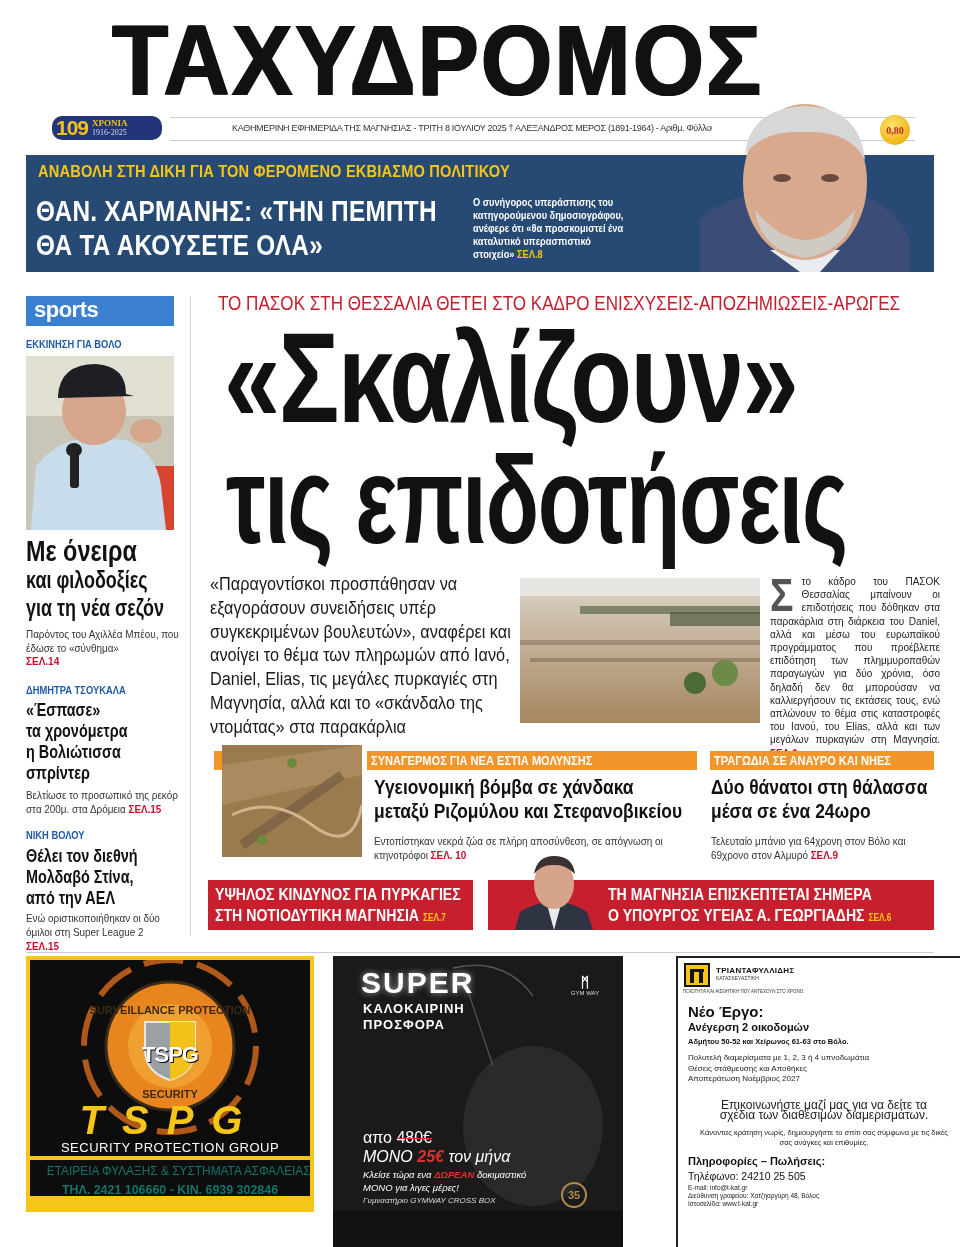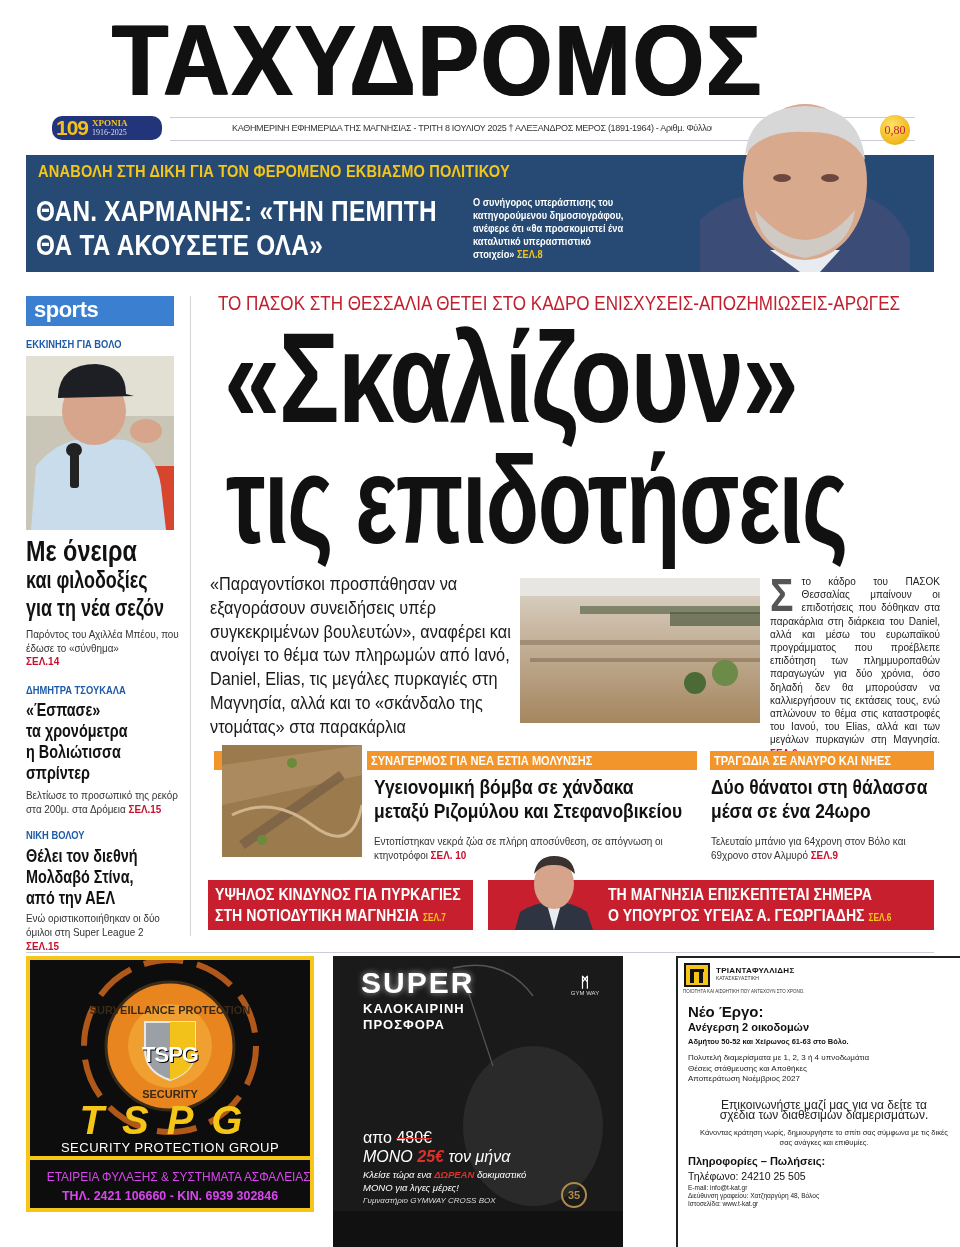--- a/index.html
+++ b/index.html
@@ -24,21 +24,21 @@
   .years-label { font-family: "Liberation Serif", serif; font-weight: bold; font-size: 9px; color: #f3c21a; }
   .years-range { font-family: "Liberation Serif", serif; font-size: 8px; color: #d8dcef; }
   .rule { height: 1px; background: #c9ced6; }
   .dateline {
     left: 232px; top: 121px; width: 480px; height: 14px; font-size: 9px; line-height: 14px;
     color: #333; white-space: nowrap; overflow: hidden; letter-spacing: -0.3px;
   }
   .price-coin {
     left: 880px; top: 115px; width: 30px; height: 30px; border-radius: 50%;
     background: radial-gradient(circle at 40% 35%, #ffe36a, #f0b51a 70%, #d69a0b);
-    color: #c0262d; font-family: "Liberation Serif", serif; font-size: 12px; font-weight: normal;
+    color: #c0262d; font-family: "Liberation Serif", serif; font-size: 10px; font-weight: bold;
     display: flex; align-items: center; justify-content: center;
   }
 
   
   .top-banner { left: 26px; top: 155px; width: 908px; height: 117px; background: #264a74; }
   .top-kicker {
     left: 38px; top: 162px; font-weight: bold; font-size: 17px; color: #f5c518; white-space: nowrap;
     transform: scaleX(0.86); transform-origin: left top; letter-spacing: 0.2px;
   }
   .top-headline {
@@ -302,21 +302,21 @@
       <circle cx="140" cy="86" r="42" fill="#f0a030"></circle>
       <path d="M115 62 L165 62 L165 90 Q165 112 140 120 Q115 112 115 90 Z" fill="#9aa0a6" stroke="#e8e8e8" stroke-width="2"></path>
       <path d="M140 62 L165 62 L165 90 Q165 112 140 120 Z" fill="#f2c21a"></path>
     </svg>
     <div style="position:absolute; left:0; top:82px; width:280px; text-align:center; font-weight:900; font-size:22px; color:#fff; letter-spacing:-1px; text-shadow:1px 1px 0 #000;">TSPG</div>
     <div style="position:absolute; left:0; top:44px; width:280px; text-align:center; font-weight:bold; font-size:11px; color:#3a2a18;">SURVEILLANCE PROTECTION</div>
     <div style="position:absolute; left:0; top:128px; width:280px; text-align:center; font-weight:bold; font-size:11px; color:#3a2a18;">SECURITY</div>
     <div style="position:absolute; left:0; top:140px; width:280px; text-align:center; font-weight:900; font-style:italic; font-size:40px; color:#f5c518; letter-spacing:18px; line-height:40px;">TSPG</div>
     <div style="position:absolute; left:0; top:180px; width:280px; text-align:center; font-size:13px; color:#fff; letter-spacing:0.5px;">SECURITY PROTECTION GROUP</div>
   </div>
-  <div style="margin-top:4px; background:#0d0d0d; height:48px; padding-top:7px; text-align:center; color:#d946ef; font-size:13.5px; line-height:19px;">
+  <div style="margin-top:4px; background:#0d0d0d; height:36px; padding-top:1px; text-align:center; color:#0f766e; font-size:13.5px; line-height:19px;">
     <div style="transform:scaleX(0.88); white-space:nowrap;">ΕΤΑΙΡΕΙΑ ΦΥΛΑΞΗΣ &amp; ΣΥΣΤΗΜΑΤΑ ΑΣΦΑΛΕΙΑΣ</div>
     <div style="transform:scaleX(0.92); white-space:nowrap; font-weight:bold;">ΤΗΛ. 2421 106660 - ΚΙΝ. 6939 302846</div>
   </div>
 </div>
 
 <div class="abs ad-gym">
   <svg width="290" height="255" viewBox="0 0 290 255" style="position:absolute; left:0; top:0;">
     <rect width="290" height="255" fill="#1a1a1a"></rect>
     <ellipse cx="200" cy="170" rx="70" ry="80" fill="#2a2a2a"></ellipse>
     <path d="M120 12 Q170 0 200 40" stroke="#555" stroke-width="1.5" fill="none"></path>

